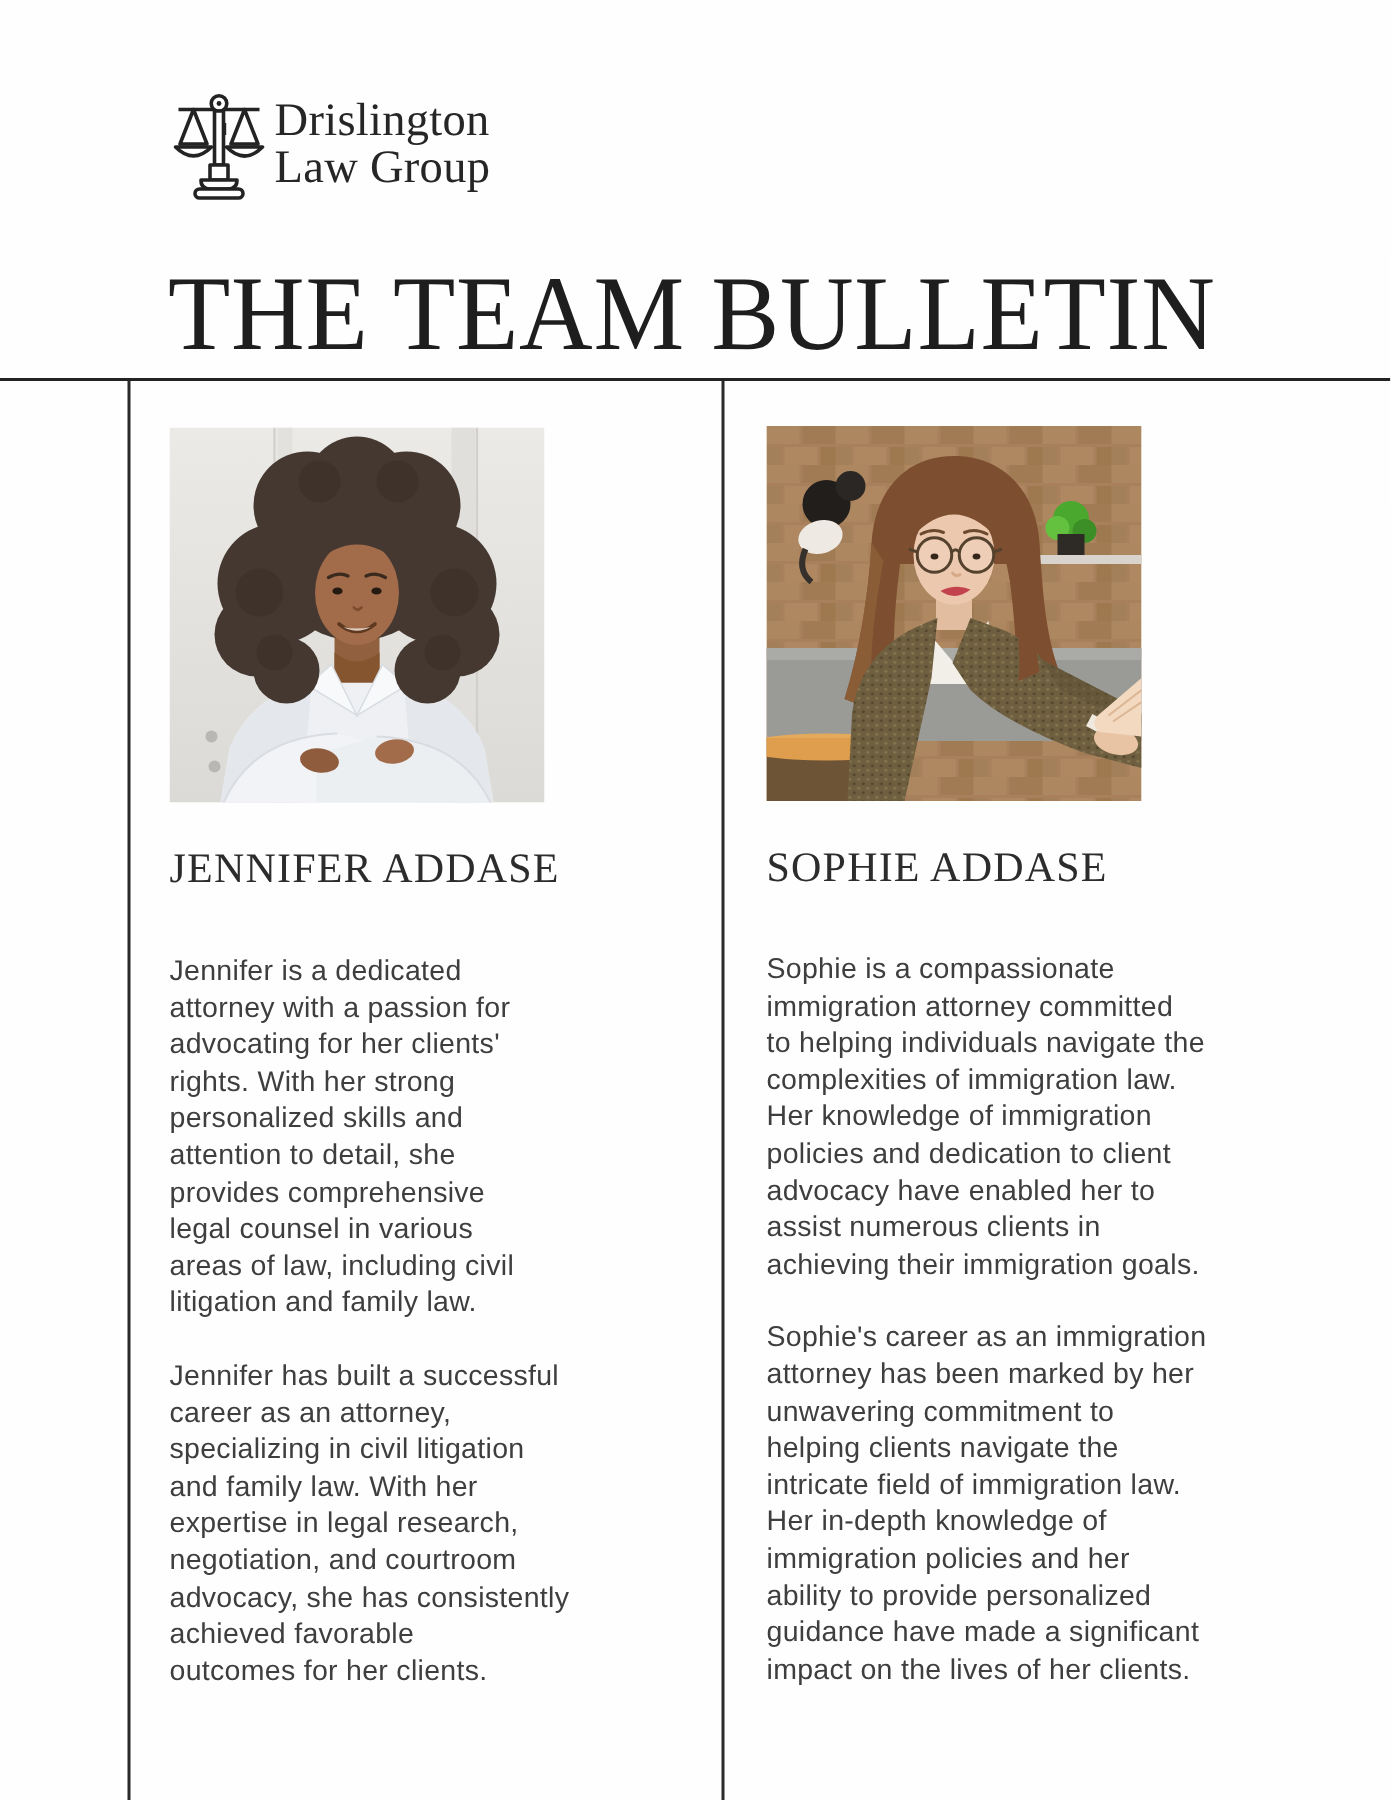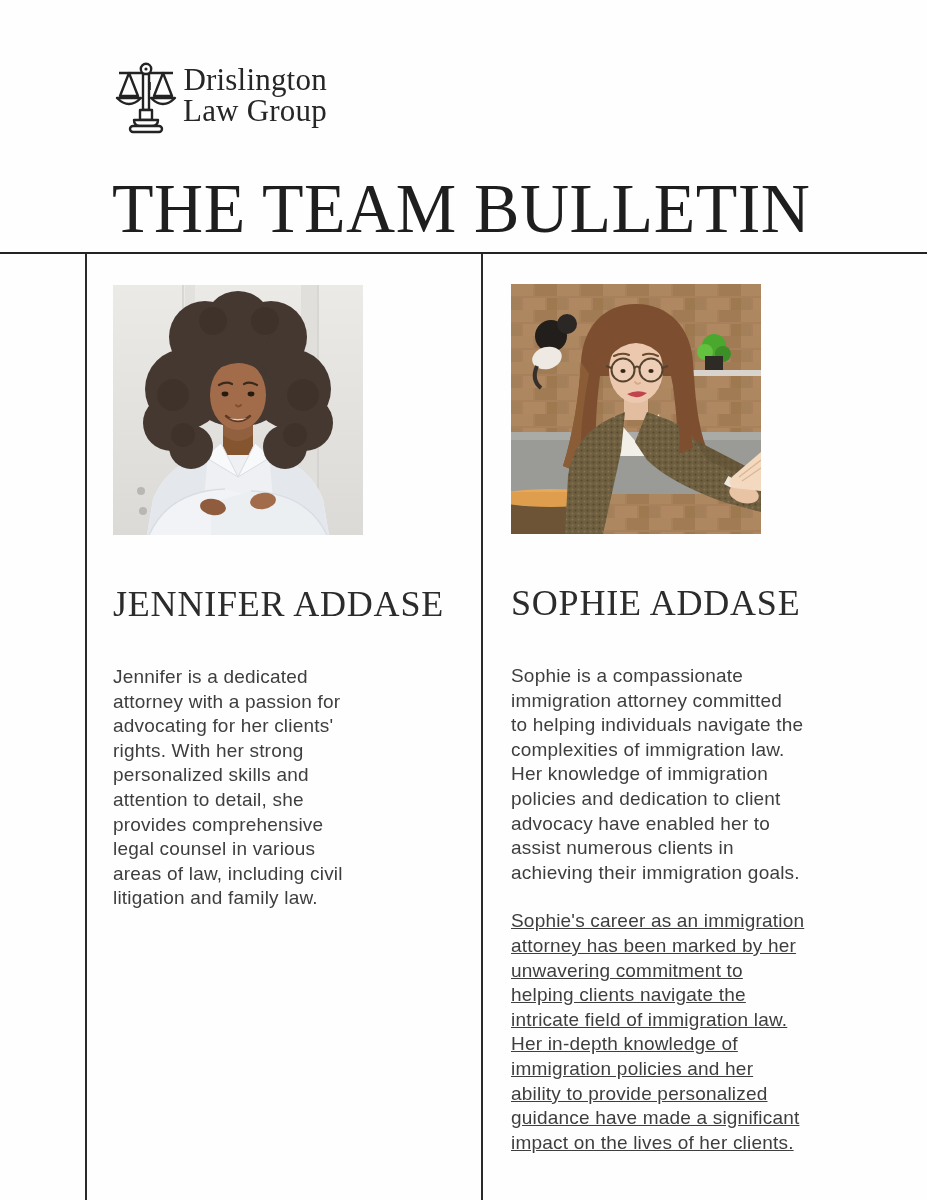--- a/index.html
+++ b/index.html
@@ -10,21 +10,21 @@
     background:#fefefe;
     overflow:hidden;
     font-family:"Liberation Sans", sans-serif;
     color:#3d3d3d;
   }
   
   .logo-icon{position:absolute;left:114px;top:60px;width:64px;height:74px;}
   .logo-text{
     position:absolute;left:183px;top:64px;
     font-family:"Liberation Serif", serif;
-    font-size:31px;line-height:31px;color:#262626;letter-spacing:.2px;text-align:right;
+    font-size:31px;line-height:31px;color:#262626;letter-spacing:.2px;
   }
   .date{
     position:absolute;right:114px;top:90px;
     font-size:29px;letter-spacing:1.5px;color:#2d2d2d;font-weight:400;
   }
   
   .masthead{
     position:absolute;left:112px;top:168px;width:760px;
     font-family:"Liberation Serif", serif;
     font-size:68px;color:#1e1e1e;letter-spacing:.5px;white-space:nowrap;
@@ -34,29 +34,29 @@
   .vline{position:absolute;top:254px;bottom:0;width:2px;background:#2a2a2a;}
   .vline.left{left:85px;}
   .vline.mid{left:481px;}
   
   .col{position:absolute;}
   .col.c1{left:113px;top:285px;width:300px;}
   .col.c2{left:511px;top:284px;width:330px;}
   .photo{width:250px;height:250px;display:block;}
   .member-name{
     font-family:"Liberation Serif", serif;
-    font-size:36px;letter-spacing:.8px;color:#2c2c2c;
-    margin-top:48px;white-space:nowrap;
+    font-size:28px;letter-spacing:.8px;color:#2c2c2c;
+    margin-top:29px;white-space:nowrap;
   }
   .bio{
     margin-top:40px;
     font-size:19px;line-height:24.6px;letter-spacing:.2px;color:#3e3e3e;
     white-space:pre-line;
   }
-  .bio + .bio{margin-top:24px;text-decoration:underline;}
+  .bio + .bio{margin-top:24px;}
 </style>
 </head>
 <body>
 
 <div class="page">
 
   <div class="logo-icon">
     <svg viewBox="0 0 64 74" width="64" height="74" fill="none" stroke="#232323" stroke-width="2.4" stroke-linejoin="round">
 
       <line x1="5" y1="13" x2="59" y2="13"></line>
@@ -163,20 +163,29 @@
     <div class="bio">Jennifer is a dedicated
 attorney with a passion for
 advocating for her clients'
 rights. With her strong
 personalized skills and
 attention to detail, she
 provides comprehensive
 legal counsel in various
 areas of law, including civil
 litigation and family law.</div>
+    <div class="bio">Jennifer has built a successful
+career as an attorney,
+specializing in civil litigation
+and family law. With her
+expertise in legal research,
+negotiation, and courtroom
+advocacy, she has consistently
+achieved favorable
+outcomes for her clients.</div>
   </div>
 
   <div class="col c2">
     <svg class="photo" viewBox="0 0 250 250">
       <defs>
         <pattern id="tweed" width="6" height="6" patternUnits="userSpaceOnUse">
           <rect width="6" height="6" fill="#6e5f41"></rect>
           <circle cx="1.5" cy="1.5" r="1" fill="#85754f"></circle>
           <circle cx="4.5" cy="4.5" r="1" fill="#55472d"></circle>
         </pattern>

